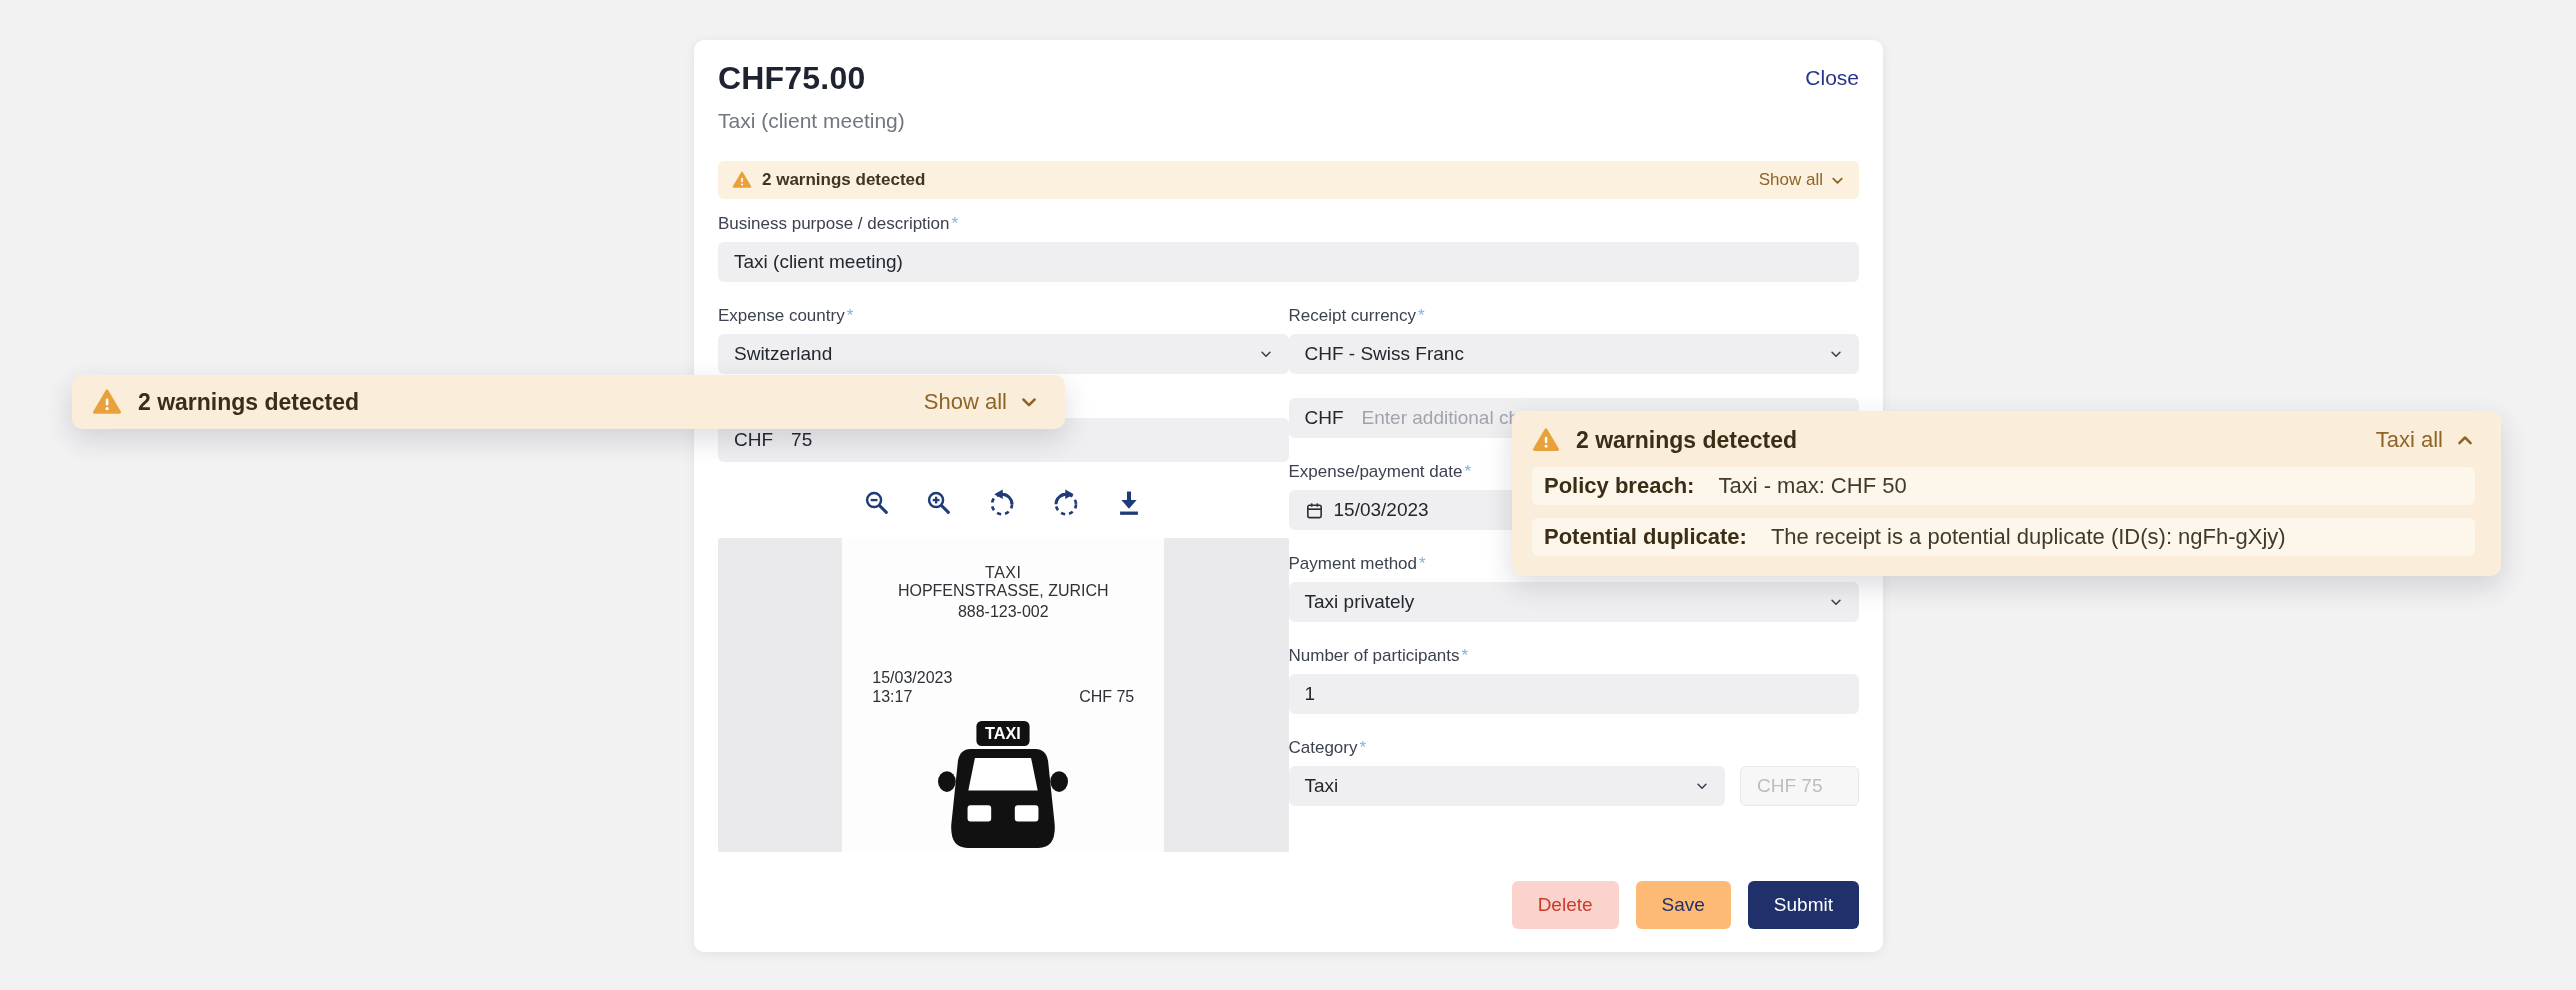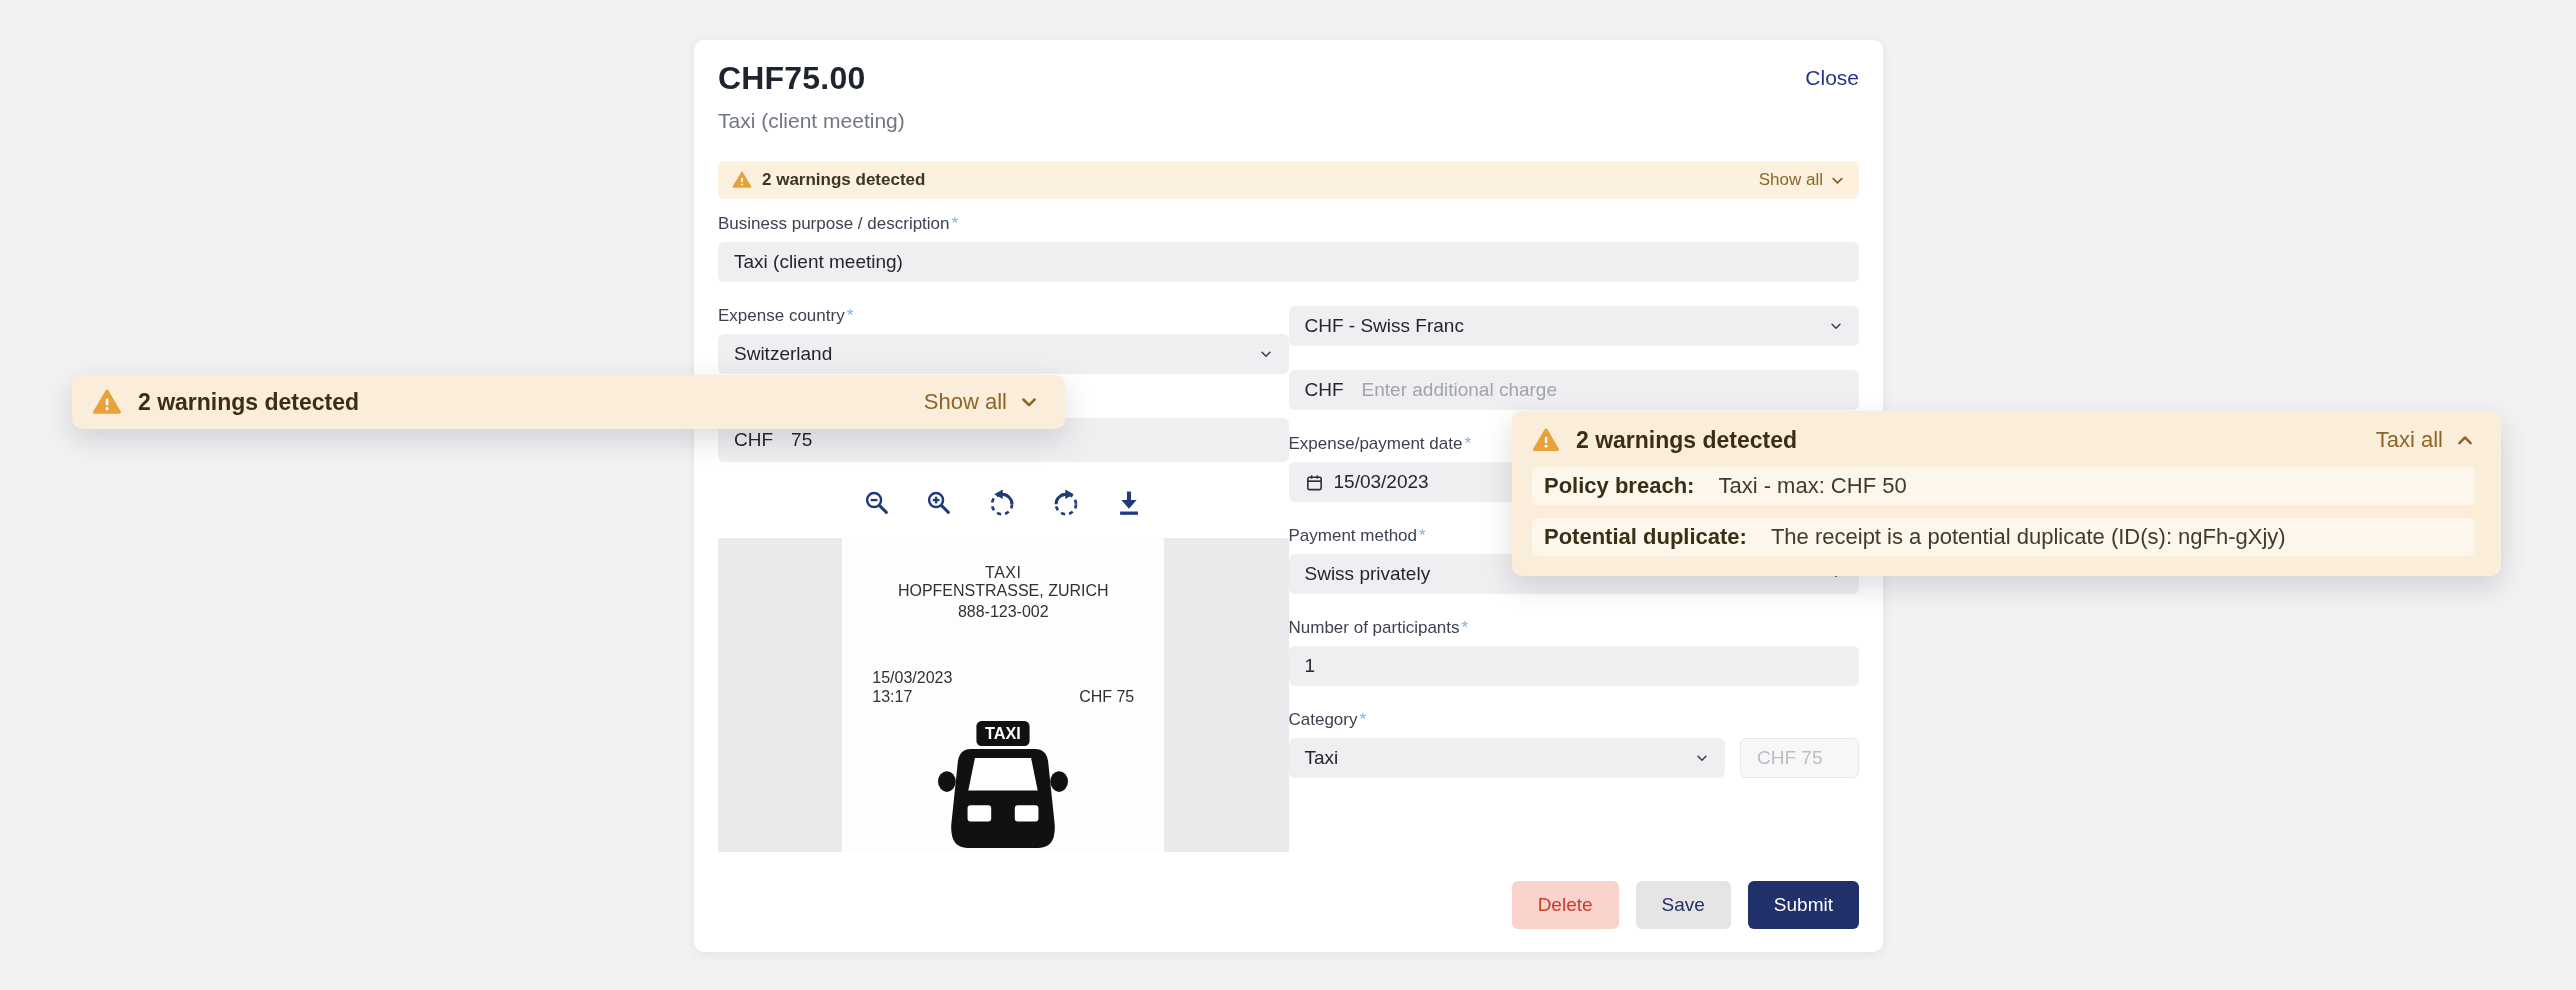--- a/index.html
+++ b/index.html
@@ -68,21 +68,21 @@
   .r-row { position:absolute; left:30px; right:30px; top:150px; display:flex; }
   .r-amount { margin-left:auto; }
   .taxi-wrap { position:absolute; bottom:0; left:50%; transform:translateX(-50%); }
 
   .footer { position:absolute; bottom:23px; right:24px; display:flex; gap:17px;align-items:center; }
   .btn {
     height:48px; border:none; border-radius:6px; padding:0 26px;
     font-family:"Liberation Sans", sans-serif; font-size:19px; font-weight:500; cursor:pointer;
   }
   .btn-delete { background:#fad3cc; color:#ce3a29; }
-  .btn-save { background:#e5e5e5; color:#233069; }
+  .btn-save { background:#fdba74; color:#233069; }
   .btn-submit { background:#20306b; color:#ffffff; }
 
   
   .tooltip-left {
     position:absolute; left:72px; top:375px; width:993px; height:54px;
     background:#faeedb; border-radius:10px;
     box-shadow:0 10px 28px rgba(40,40,60,.16);
     display:flex; align-items:center; padding:0 26px 0 20px; z-index:20;
   }
   .tooltip-left .warn-icon { width:30px; height:30px; }
@@ -214,20 +214,23 @@
               </svg>
             </div>
           </div>
         </div>
 
       </div>
 
       <div class="col">
 
         <div class="field">
+          <div class="label-row">
+            <span>Receipt currency</span><span class="req">*</span>
+          </div>
           <div class="input">
             <span>CHF - Swiss Franc</span>
             <svg class="chev" width="14" height="14" viewBox="0 0 16 16">
               <path d="M3.5 6 L8 10.5 L12.5 6" fill="none" stroke="#3a4150" stroke-width="1.8" stroke-linecap="round" stroke-linejoin="round"></path>
             </svg>
           </div>
         </div>
 
         <div class="field">
           <div class="input">
@@ -249,21 +252,21 @@
             </svg>
             <span>15/03/2023</span>
           </div>
         </div>
 
         <div class="field">
           <div class="label-row">
             <span>Payment method</span><span class="req">*</span>
           </div>
           <div class="input">
-            <span>Swiss privately</span>
+            <span>Taxi privately</span>
             <svg class="chev" width="14" height="14" viewBox="0 0 16 16">
               <path d="M3.5 6 L8 10.5 L12.5 6" fill="none" stroke="#3a4150" stroke-width="1.8" stroke-linecap="round" stroke-linejoin="round"></path>
             </svg>
           </div>
         </div>
 
         <div class="field">
           <div class="label-row">
             <span>Number of participants</span><span class="req">*</span>
           </div>

